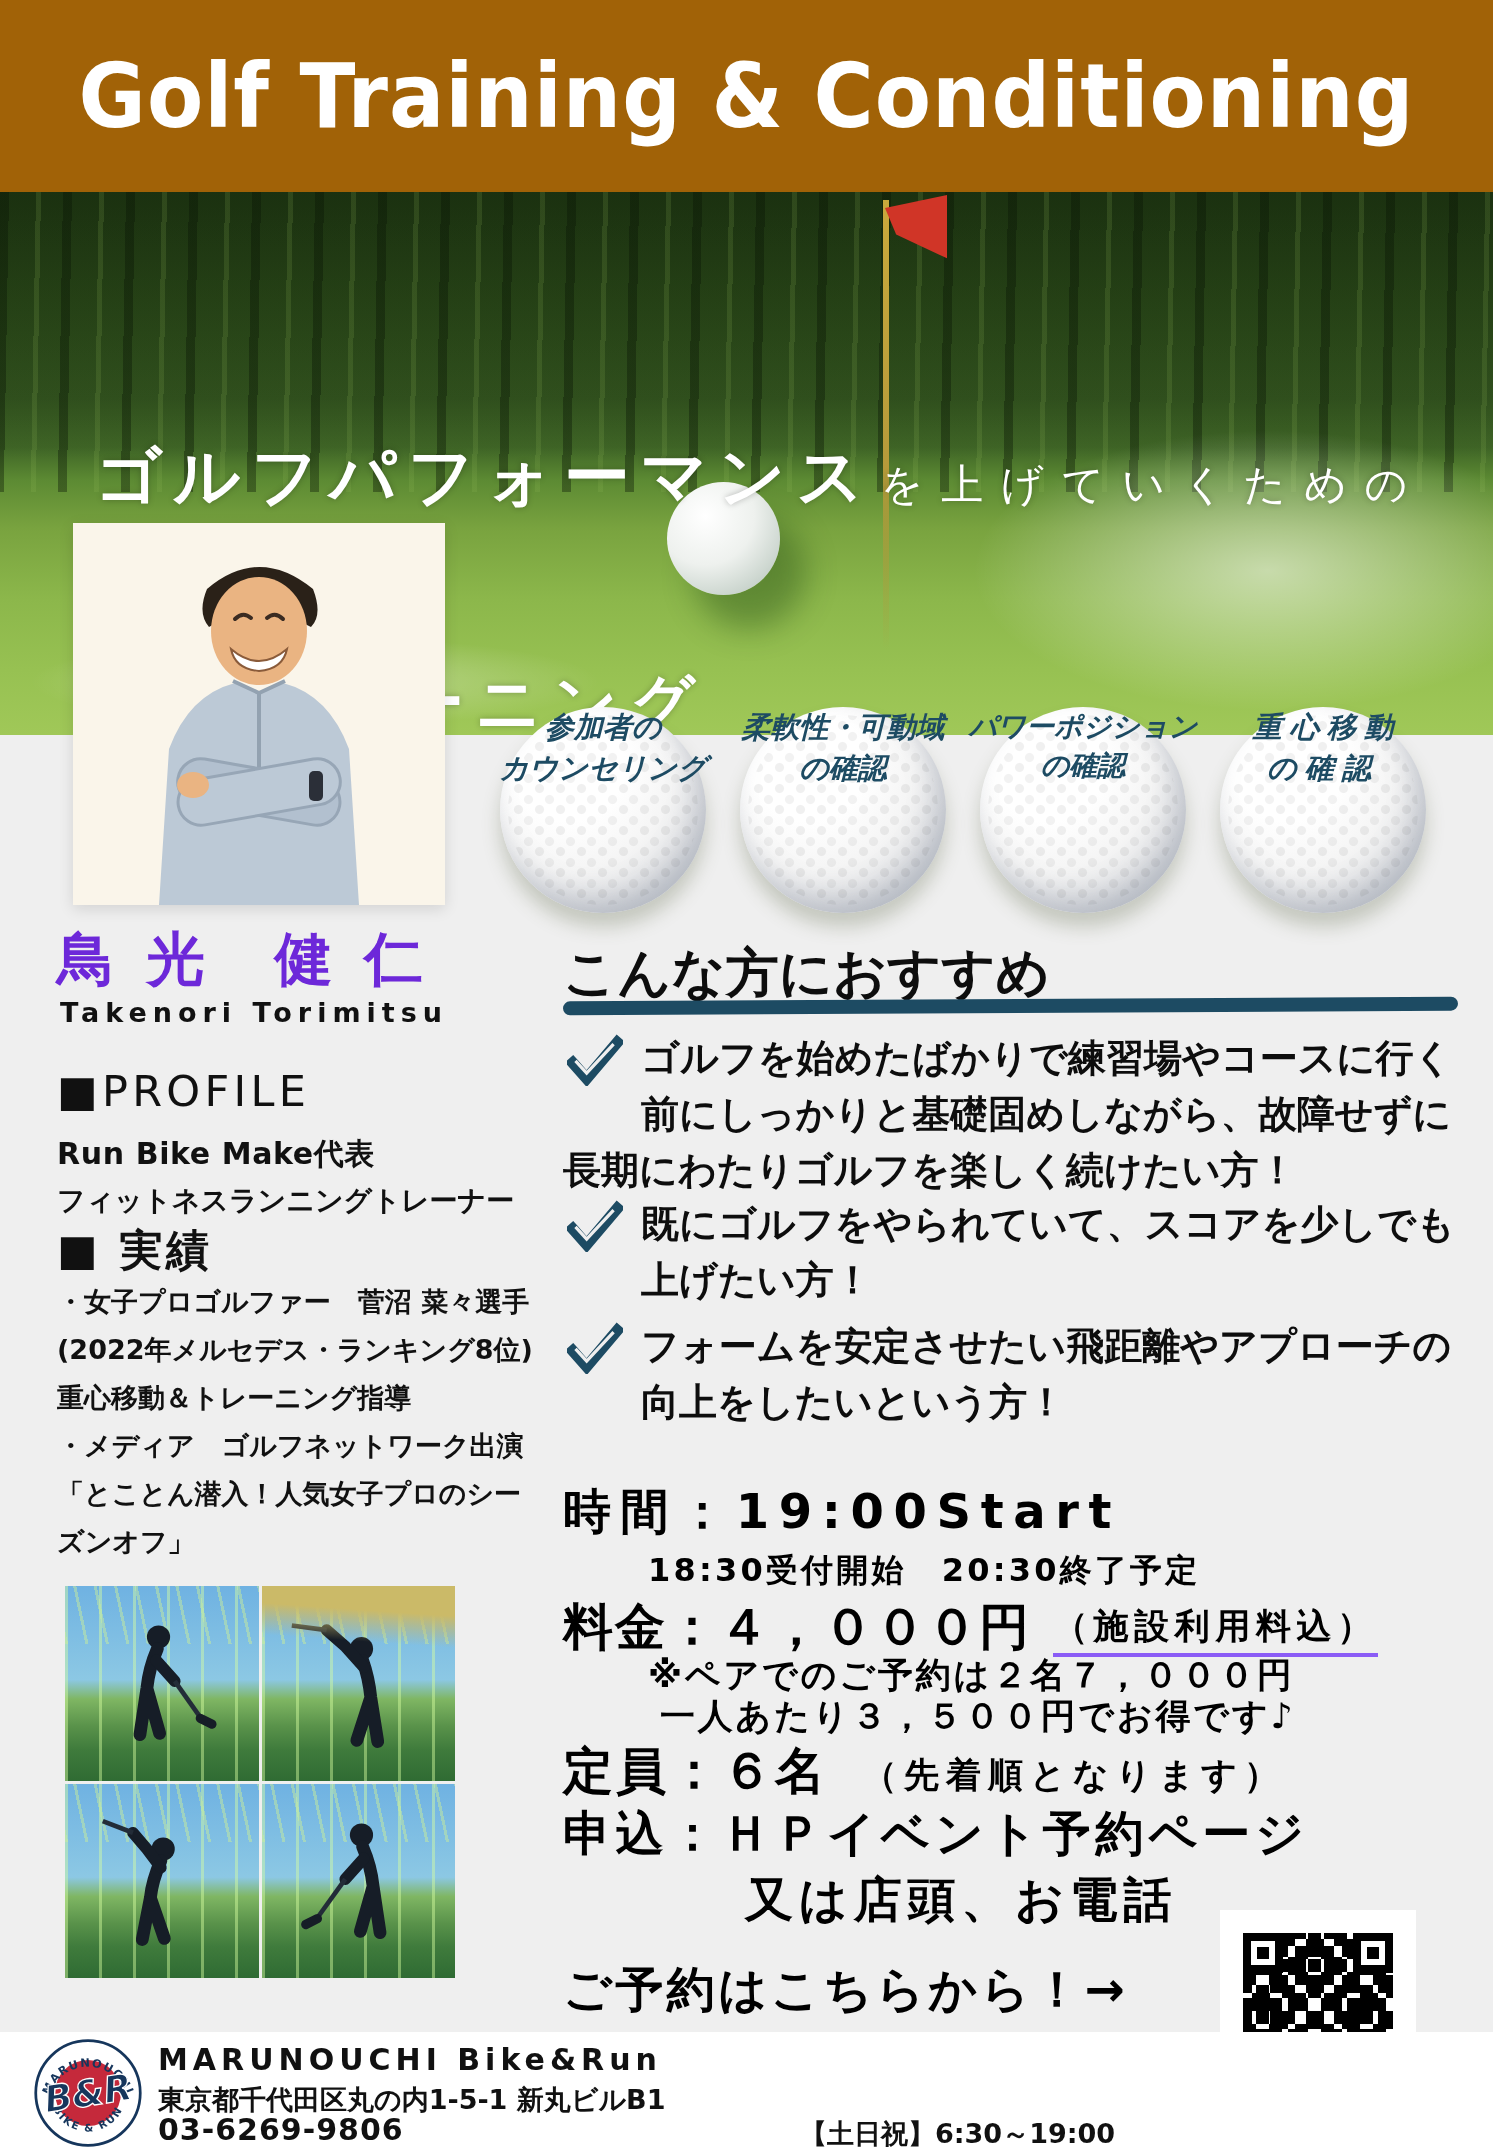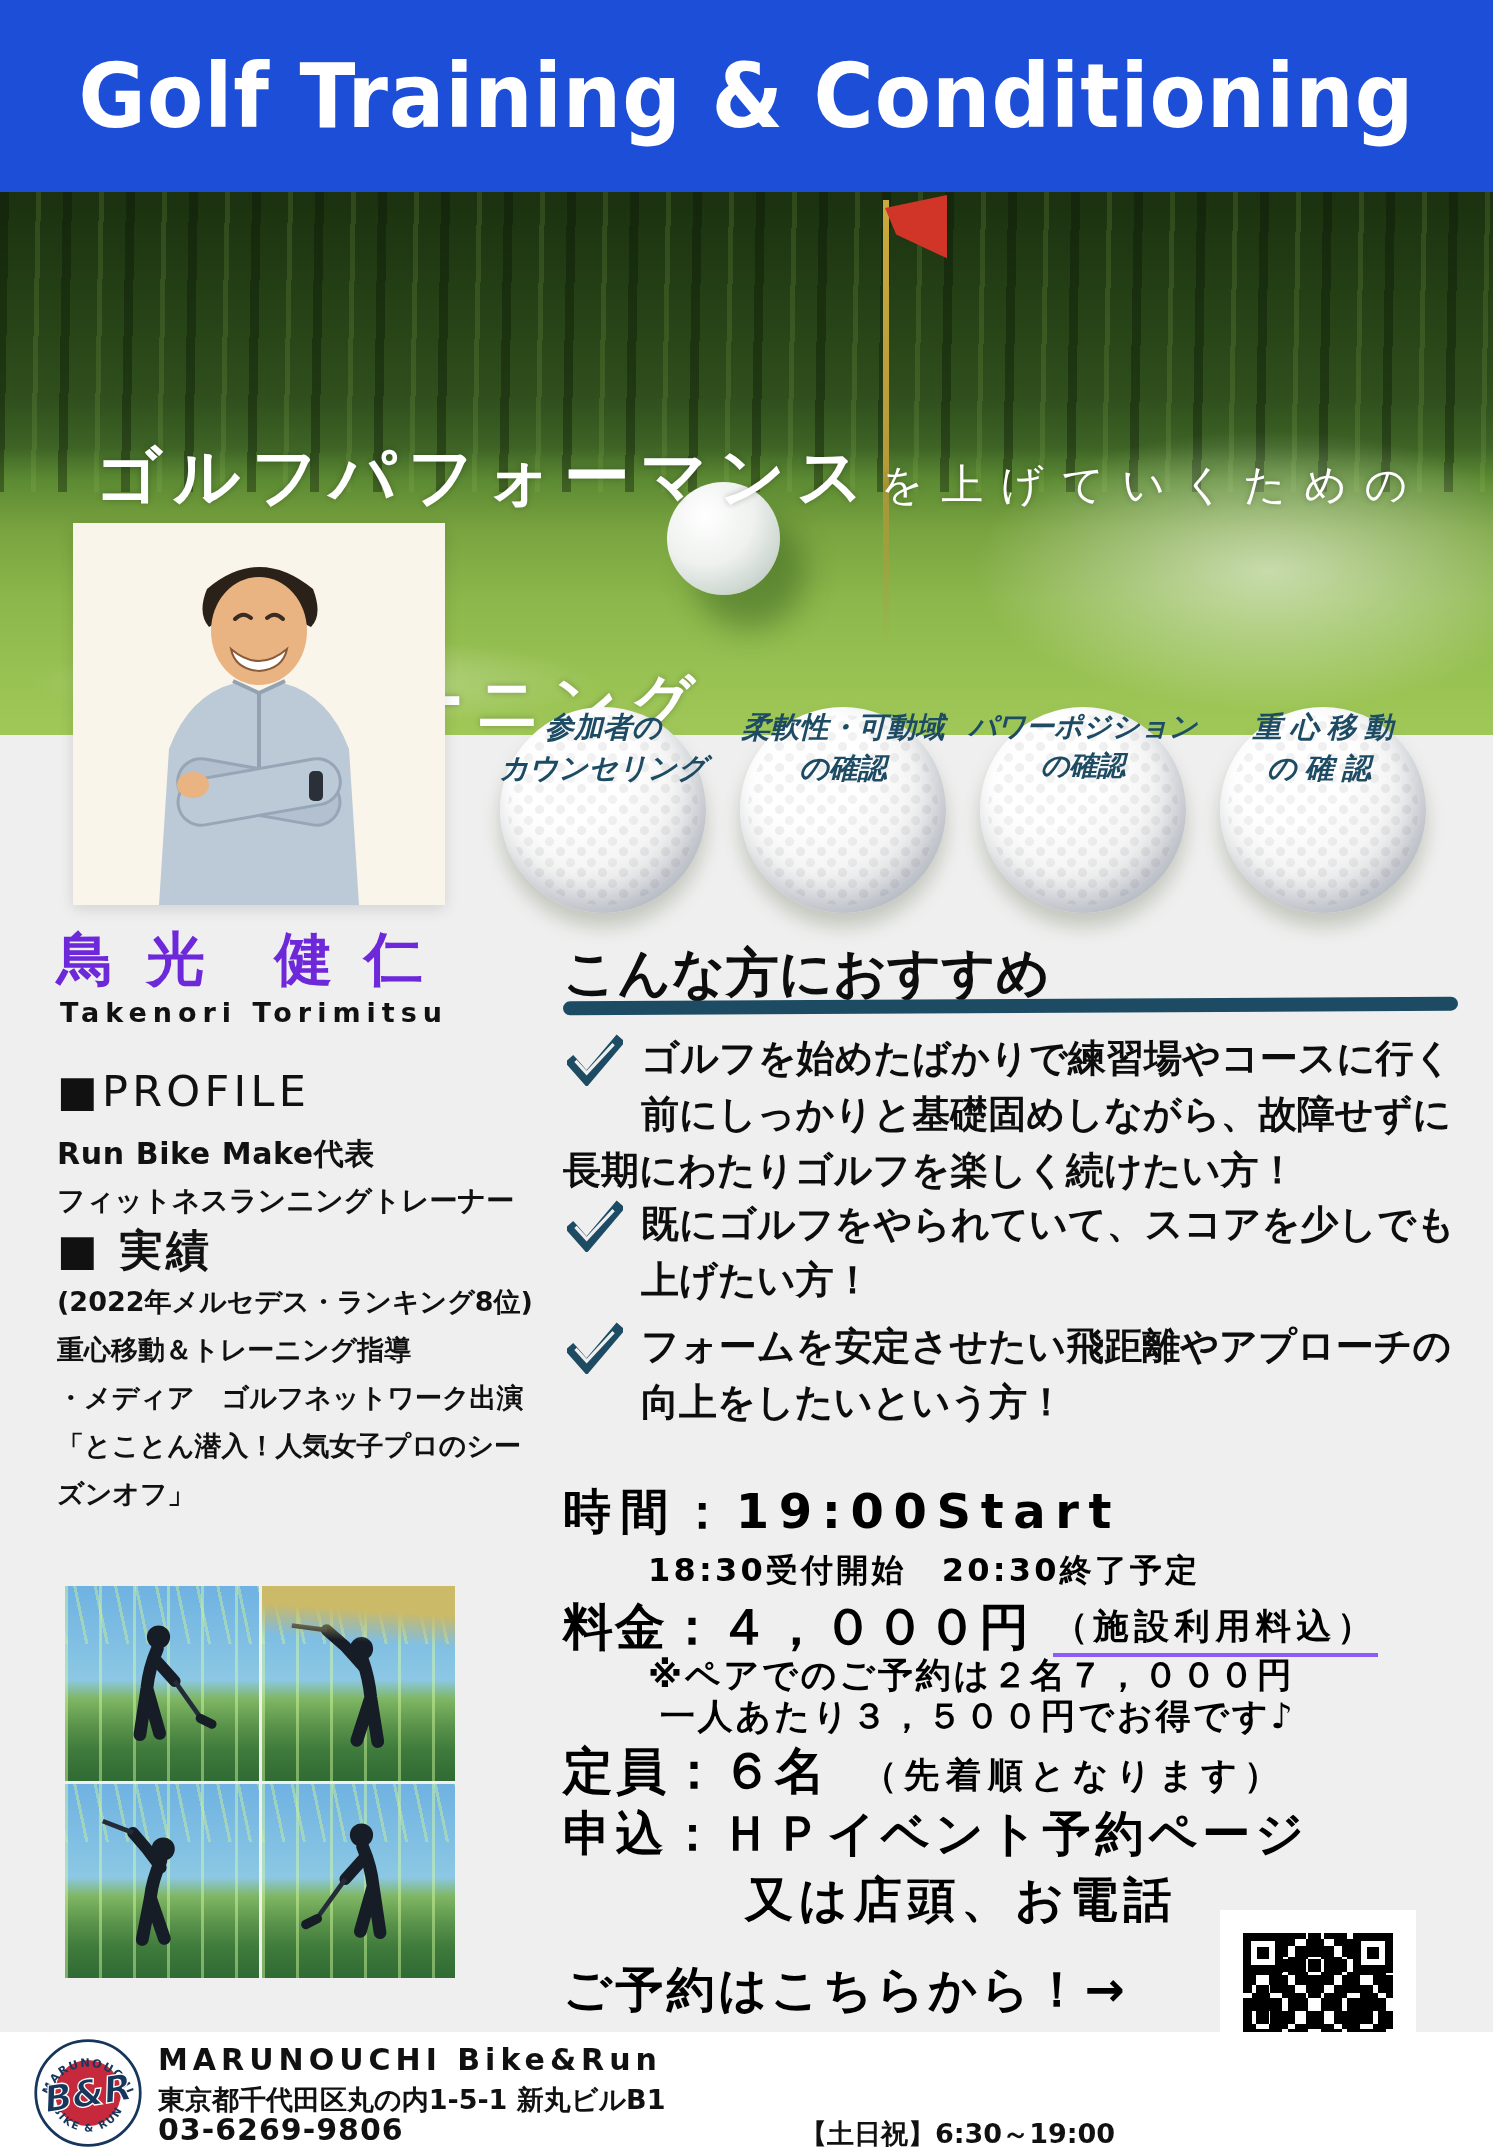--- a/index.html
+++ b/index.html
@@ -1,21 +1,21 @@
 <!DOCTYPE html>
 <html><head>
 <meta charset="utf-8">
 <style>
   html,body{margin:0;padding:0;background:#cfcfcf;}
   .poster{position:relative;width:1493px;height:2156px;margin:0 auto;background:#efefef;overflow:hidden;
           font-family:"DejaVu Sans","Liberation Sans",sans-serif;color:#111;}
   .abs{position:absolute;}
 
   
-  .hdr{left:0;top:0;width:1493px;height:192px;background:#1d4ed8;display:flex;align-items:center;justify-content:center;}
+  .hdr{left:0;top:0;width:1493px;height:192px;background:#a16207;display:flex;align-items:center;justify-content:center;}
   .hdr h1{margin:0;color:#fff;font-size:82px;font-weight:700;letter-spacing:1px;white-space:nowrap;transform:scaleY(1.08);}
 
   
   .photo{left:0;top:192px;width:1493px;height:543px;overflow:hidden;
     background:linear-gradient(180deg,#243e16 0%,#2c4b1a 20%,#33541f 38%,#3f6526 47%,#5c8a33 53%,#79a33f 62%,#8cb74b 75%,#97c152 88%,#a0c858 100%);}
   .trees{left:0;top:0;width:1493px;height:300px;
     background:repeating-linear-gradient(91deg,rgba(8,20,4,.38) 0 9px,rgba(0,0,0,0) 9px 36px,rgba(150,190,90,.16) 36px 41px,rgba(0,0,0,0) 41px 63px),
                linear-gradient(180deg,rgba(10,25,5,.35),rgba(10,25,5,0) 90%);}
   .glow{left:930px;top:230px;width:563px;height:330px;
     background:radial-gradient(ellipse 420px 200px at 60% 45%,rgba(255,255,255,.55),rgba(255,255,255,0) 70%);}
@@ -171,20 +171,21 @@
       <span>の確認</span></div>
   </div>
 
   <div class="abs tname">鳥 光　健 仁</div>
   <div class="abs troman">Takenori Torimitsu</div>
   <div class="abs ph">■PROFILE</div>
   <div class="abs pl1">Run Bike Make代表</div>
   <div class="abs pl2">フィットネスランニングトレーナー</div>
   <div class="abs rh">■ 実績</div>
   <div class="abs rlist">
+    <div>・女子プロゴルファー　菅沼 菜々選手</div>
     <div>(2022年メルセデス・ランキング8位)</div>
     <div>重心移動＆トレーニング指導</div>
     <div>・メディア　ゴルフネットワーク出演</div>
     <div>「とことん潜入！人気女子プロのシー</div>
     <div>ズンオフ」</div>
   </div>
 
   <div class="abs grid">
     <div class="sw">
       <svg viewBox="0 0 130 130">

